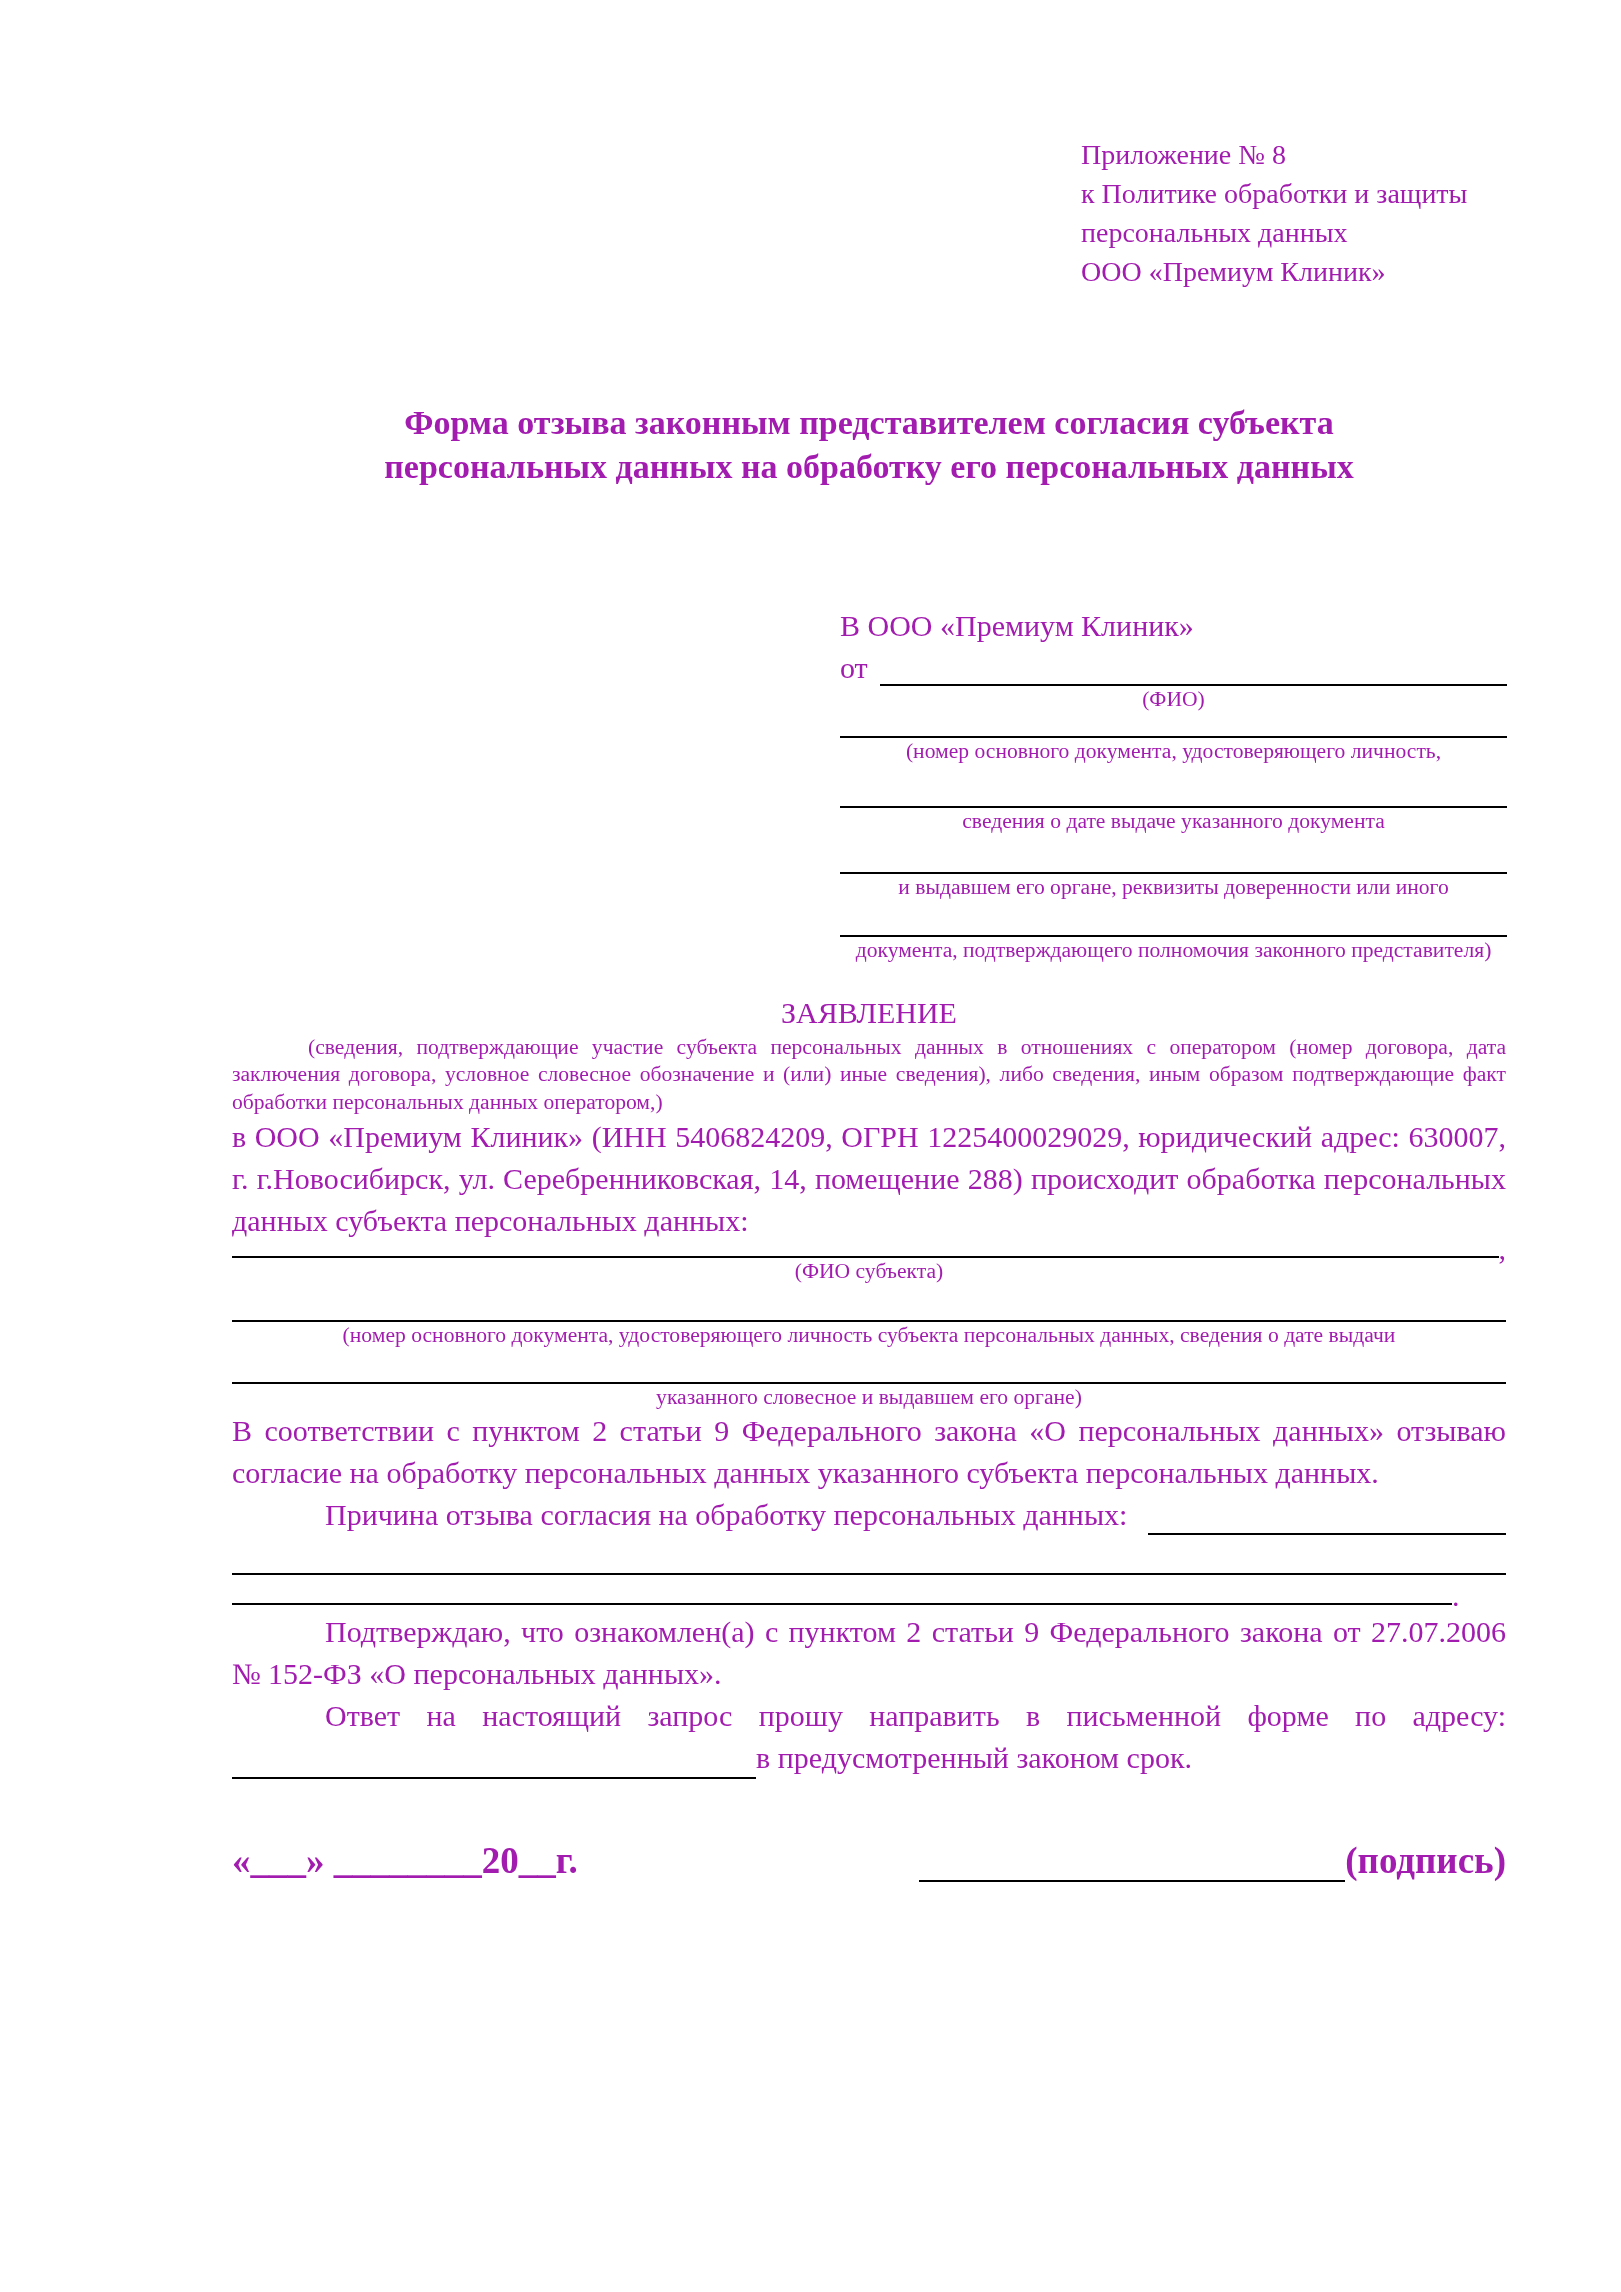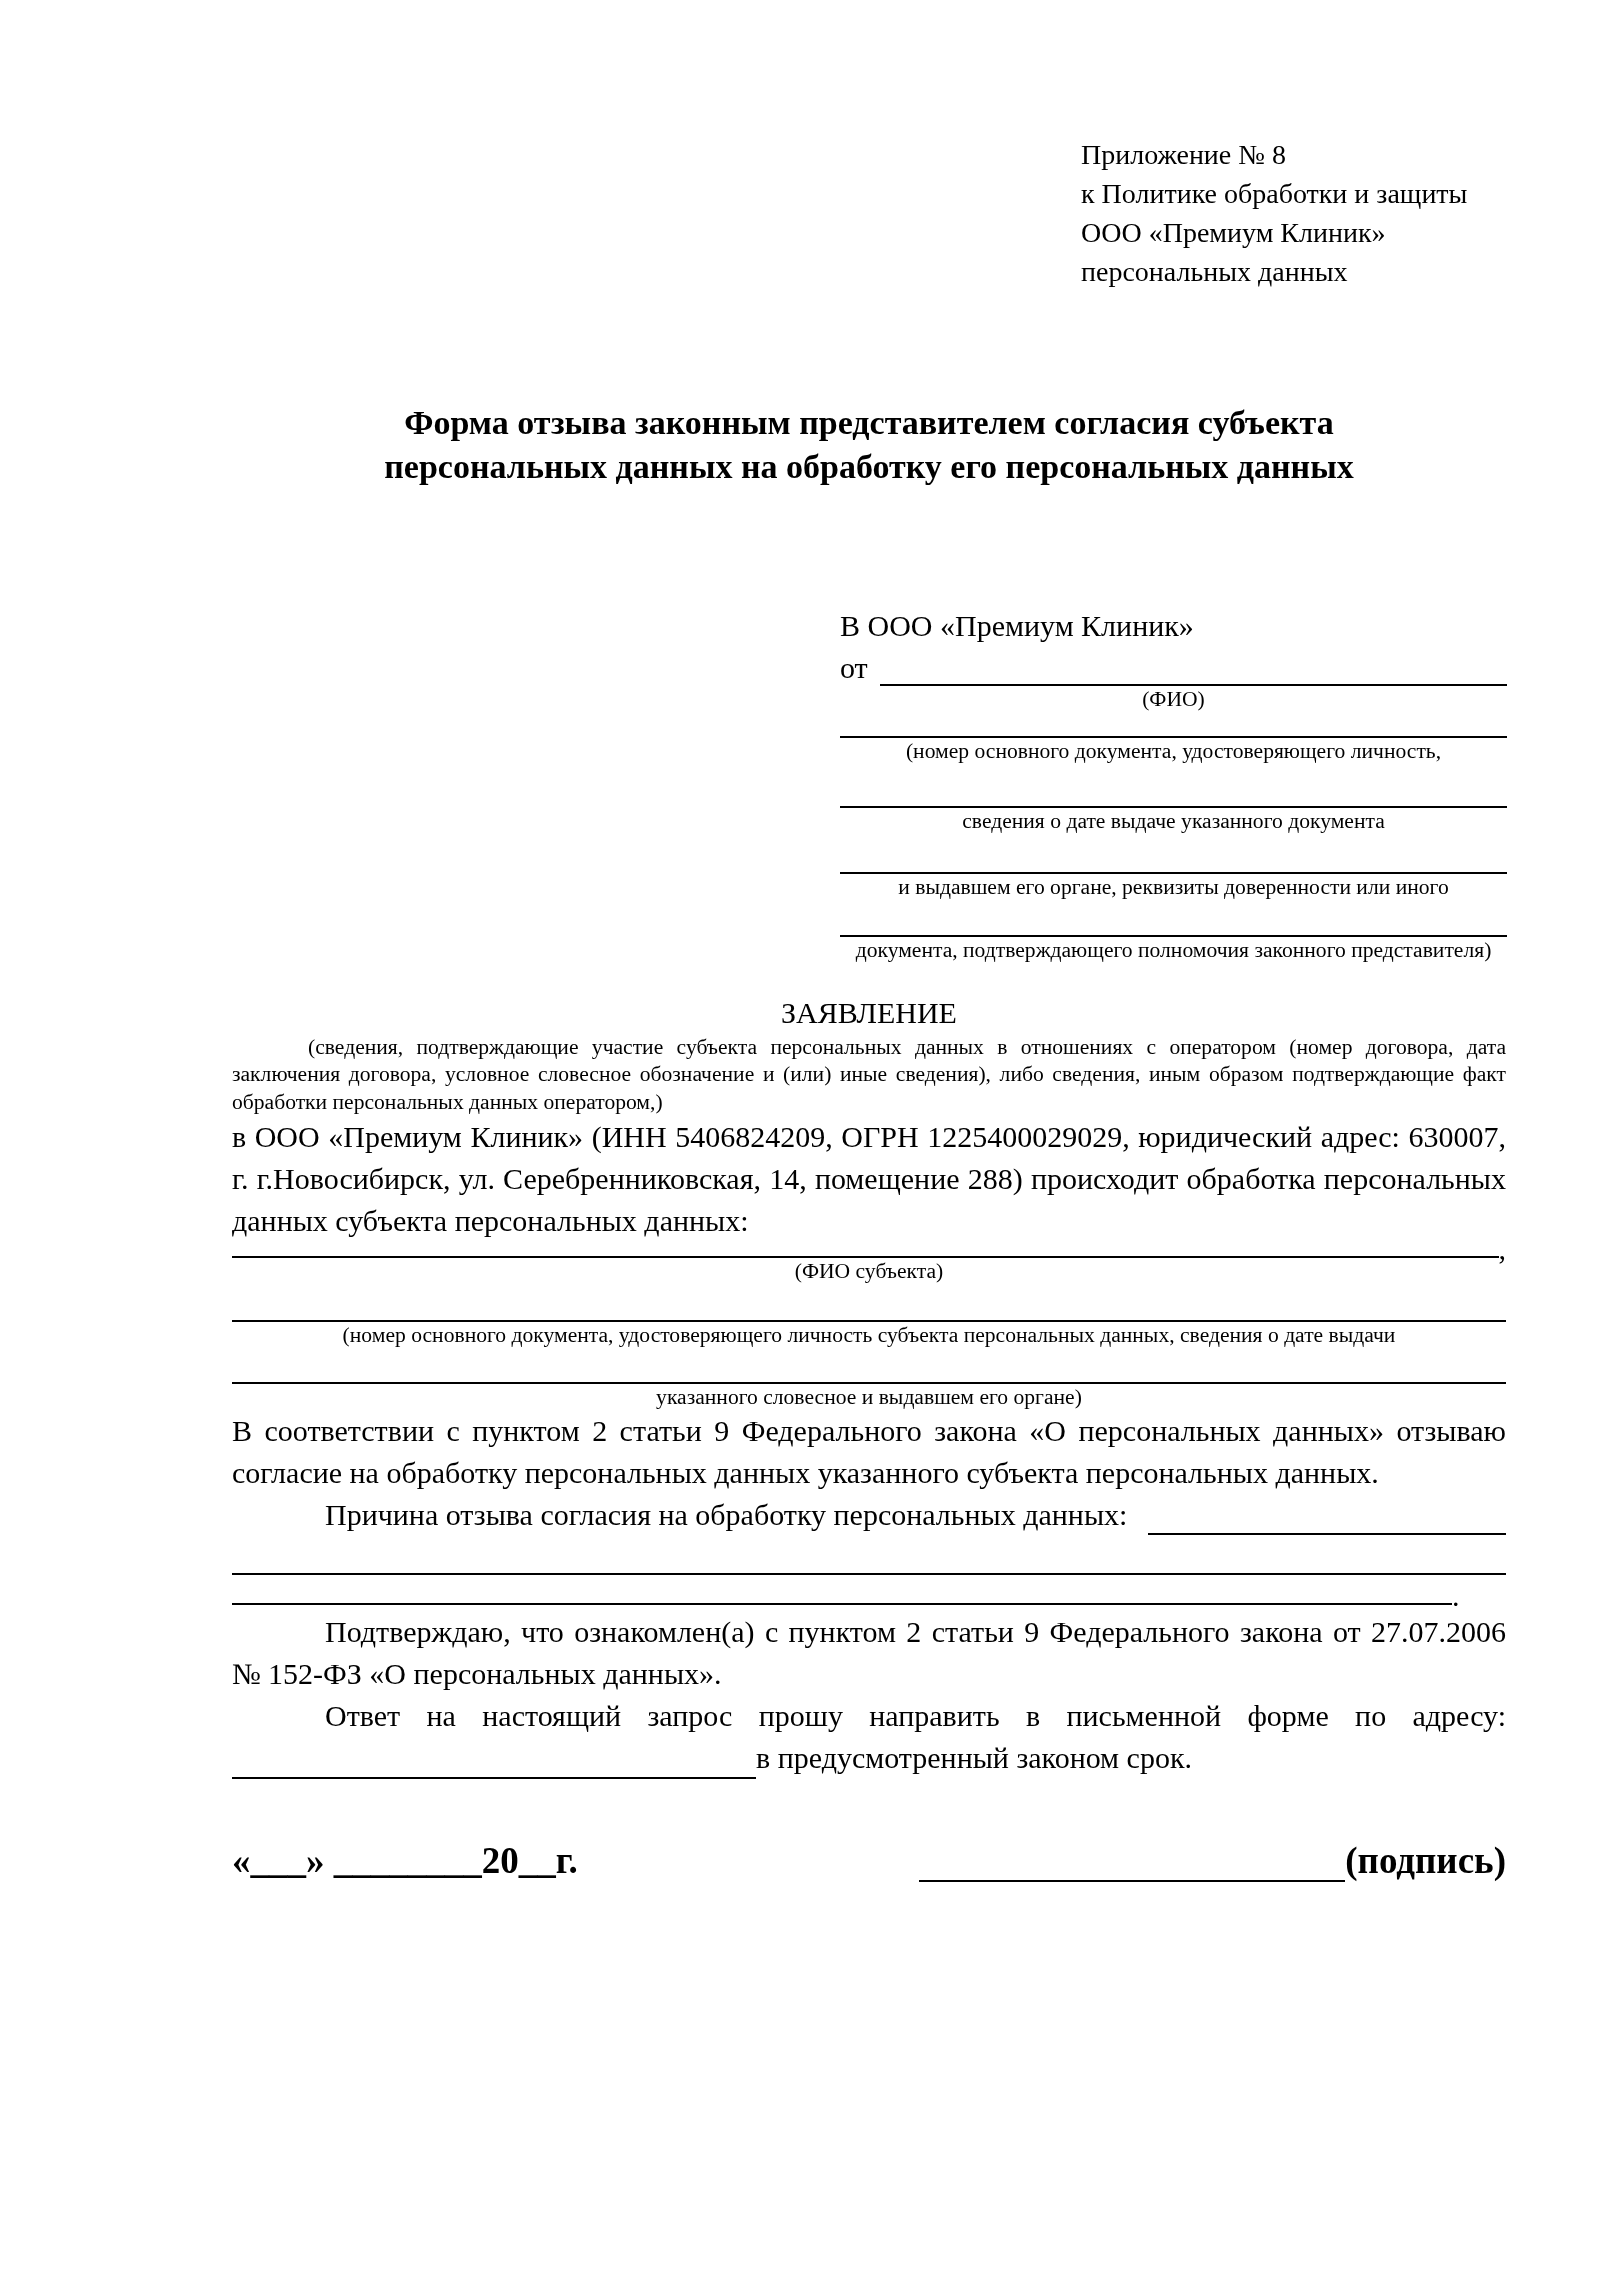--- a/index.html
+++ b/index.html
@@ -1,17 +1,17 @@
 <!DOCTYPE html>
 <html><head>
 <meta charset="utf-8">
 <style>
   html, body { margin: 0; padding: 0; background: #e8e8e8; }
   .page {
-    width: 1621px; height: 2293px; background: #ffffff; color: #000000;
+    width: 1621px; height: 2293px; background: #ffffff; color: #a21caf;
     font-family: "Liberation Serif", serif; position: relative; overflow: hidden;
     margin: 0 auto;
   }
   .content { position: absolute; left: 232px; top: 0; width: 1274px; }
 
   .appendix { margin: 135px 0 0 849px; font-size: 28px; line-height: 39px; }
 
   .title {
     margin: 110px auto 16px; width: 1147px; text-align: center;
     font-size: 34px; line-height: 44px; font-weight: 700;
@@ -66,22 +66,22 @@
 </style>
 </head>
 <body>
 
 <div class="page">
   <div class="content">
 
     <div class="appendix">
       <div>Приложение № 8</div>
       <div>к Политике обработки и защиты</div>
+      <div>персональных данных</div>
       <div>ООО «Премиум Клиник»</div>
-      <div>персональных данных</div>
     </div>
 
     <div class="title">Форма отзыва законным представителем согласия субъекта персональных данных на обработку его персональных данных</div>
 
     <div class="addressee">
       <div class="addr-to">В ООО «Премиум Клиник»</div>
       <div class="from-row">
         <span class="label">от</span>
         <span class="uline flex1"></span>
       </div>

